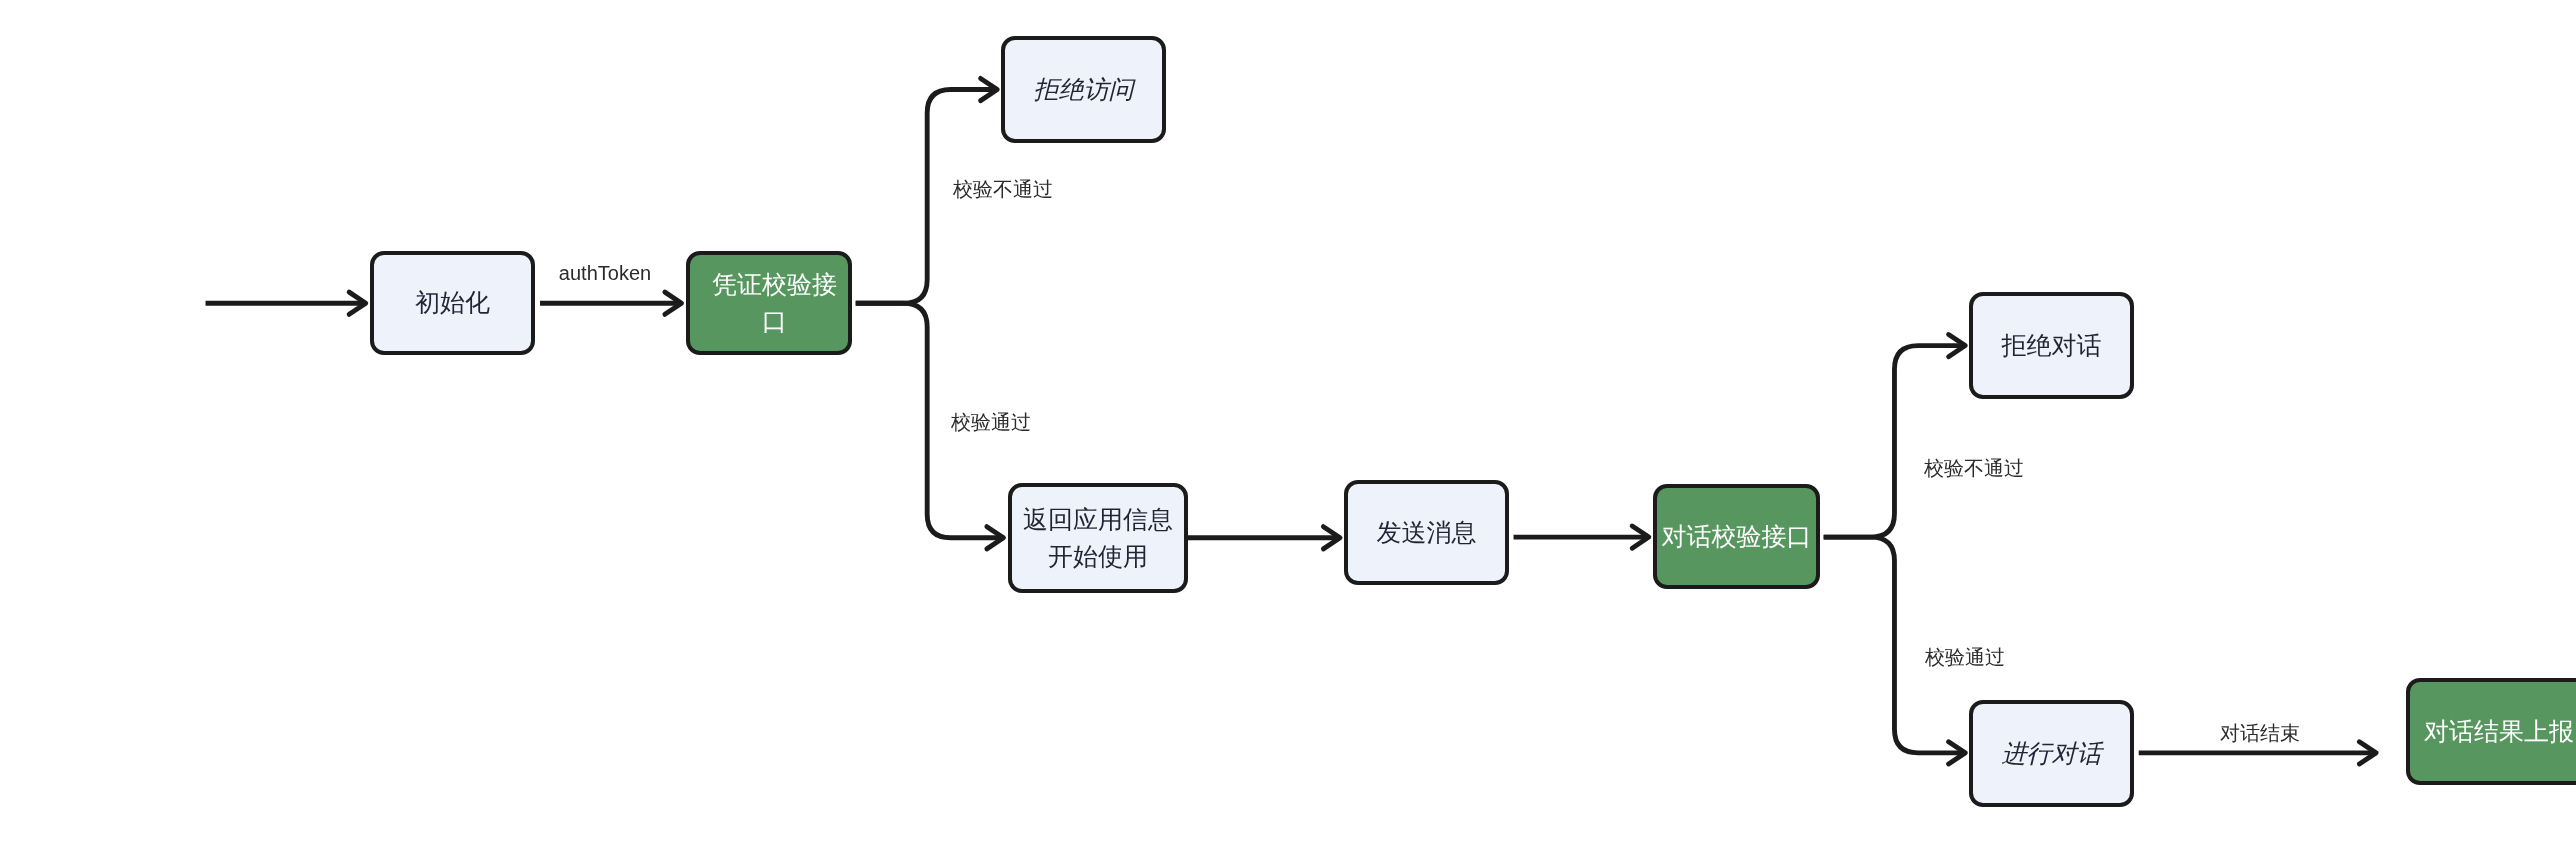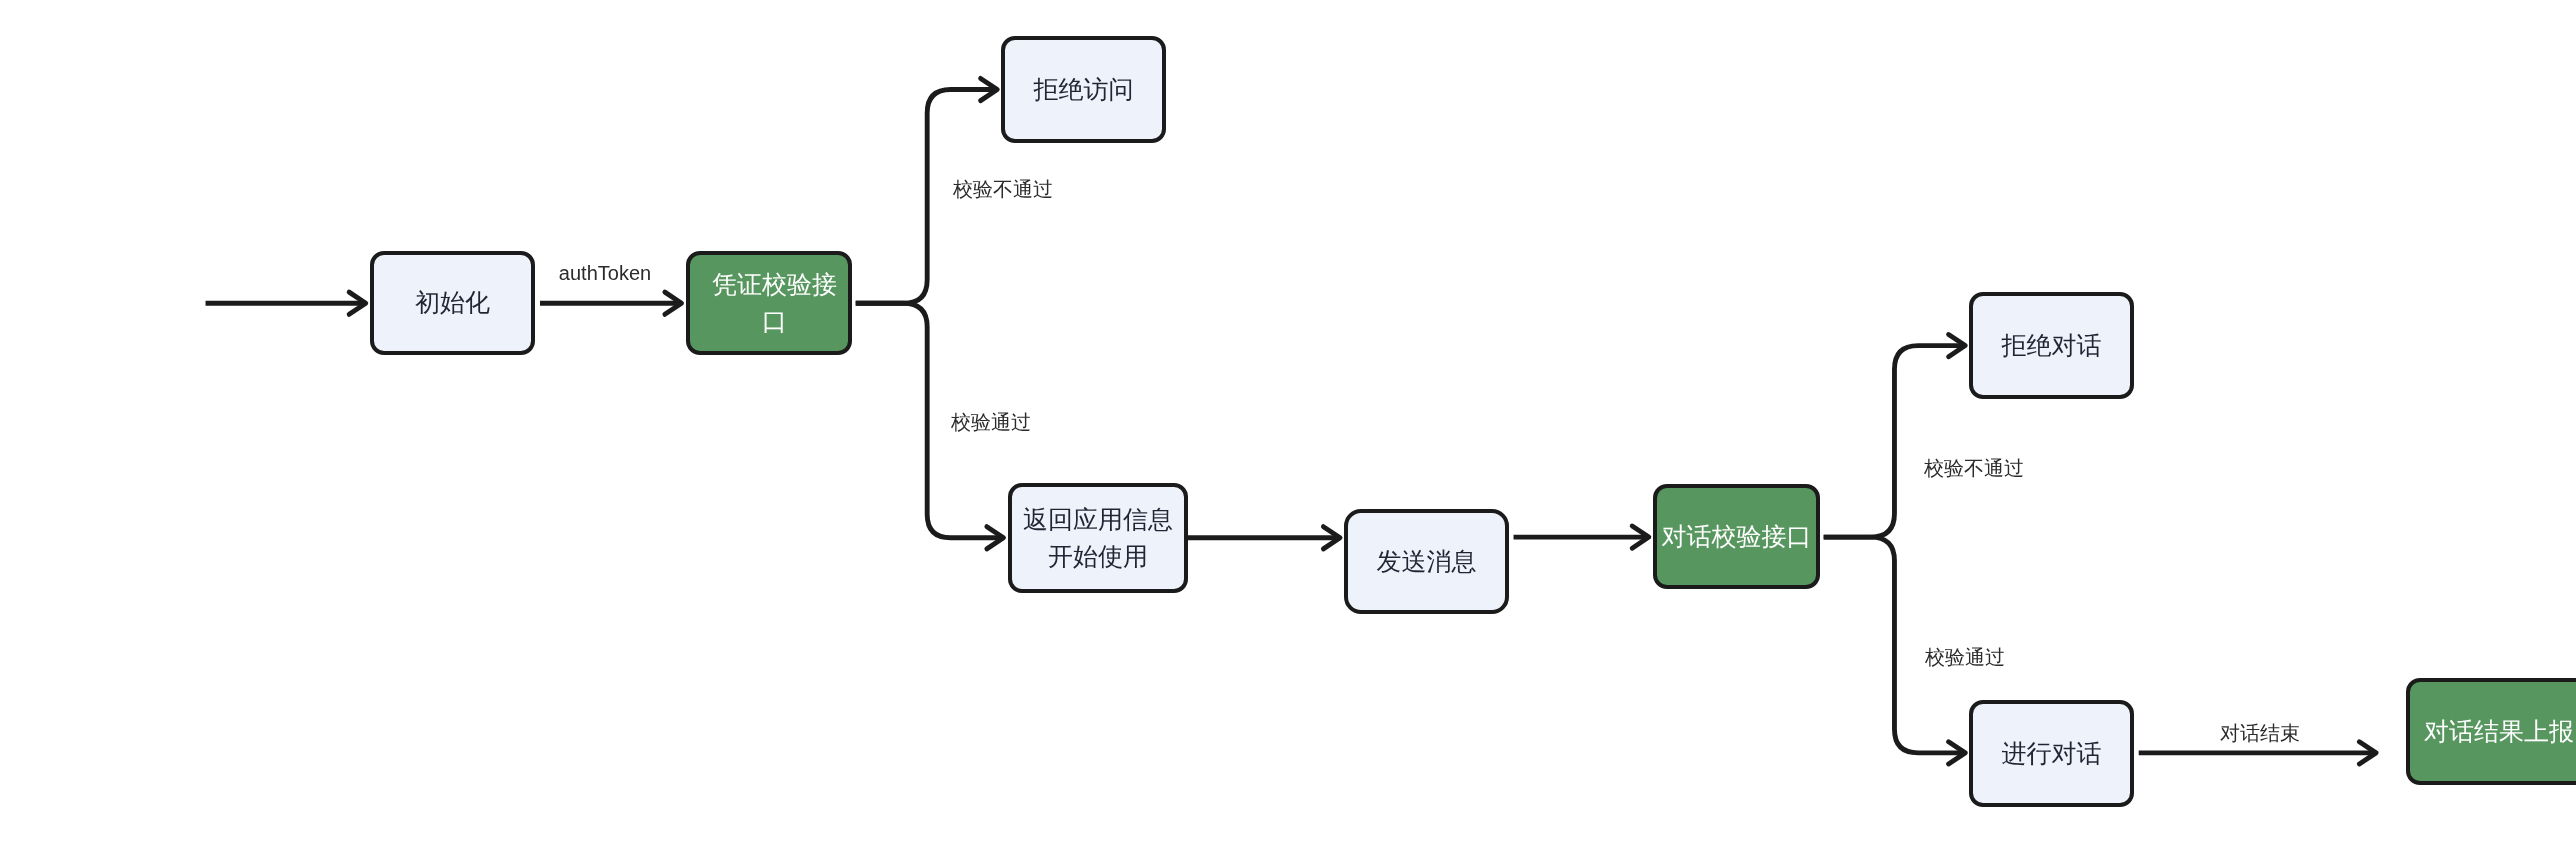--- a/index.html
+++ b/index.html
@@ -74,32 +74,32 @@
     <path class="edge" d="M 2628 774 L 2696 774 Q 2730 774 2730 740 L 2730 532 Q 2730 498 2764 498 L 2832 498" marker-end="url(#chevron)"></path>
     <path class="edge" d="M 2628 774 L 2696 774 Q 2730 774 2730 808 L 2730 1051 Q 2730 1085 2764 1085 L 2832 1085" marker-end="url(#chevron)"></path>
     <path class="edge" d="M 3082 1085 L 3424 1085" marker-end="url(#chevron)"></path>
   </svg>
 
 
   <div class="node" style="left:370px;  top:251px;  width:165px; height:104px;">初始化</div>
 
   <div class="node api" style="left:686px; top:251px; width:166px; height:104px;padding-left:11px;">凭证校验接口</div>
 
-  <div class="node" style="left:1001px; top:36px;   width:165px; height:107px;">拒绝访问</div>
+  <div class="node" style="left:1001px; top:36px;   width:165px; height:107px;font-style:italic;">拒绝访问</div>
 
   <div class="node" style="left:1008px; top:483px;  width:180px; height:110px;">返回应用信息
 开始使用</div>
 
-  <div class="node" style="left:1344px; top:509px;  width:165px; height:105px;border-radius:17px;">发送消息</div>
+  <div class="node" style="left:1344px; top:480px;  width:165px; height:105px;">发送消息</div>
 
   <div class="node api" style="left:1653px; top:484px; width:167px; height:105px;">对话校验接口</div>
 
   <div class="node" style="left:1969px; top:292px;  width:165px; height:107px;">拒绝对话</div>
 
-  <div class="node" style="left:1969px; top:700px; width:165px; height:107px;">进行对话</div>
+  <div class="node" style="left:1969px; top:700px; width:165px; height:107px;font-style:italic;">进行对话</div>
 
   <div class="node api" style="left:2380px; top:678px; width:186px; height:107px;margin-left:26px;">对话结果上报</div>
 
   <div class="edge-label" style="left:605px;  top:273px;">authToken</div>
 
   <div class="edge-label" style="left:1003px; top:189px;">校验不通过</div>
 
   <div class="edge-label" style="left:991px; top:422px;">校验通过</div>
 
   <div class="edge-label" style="left:1974px; top:468px;">校验不通过</div>

